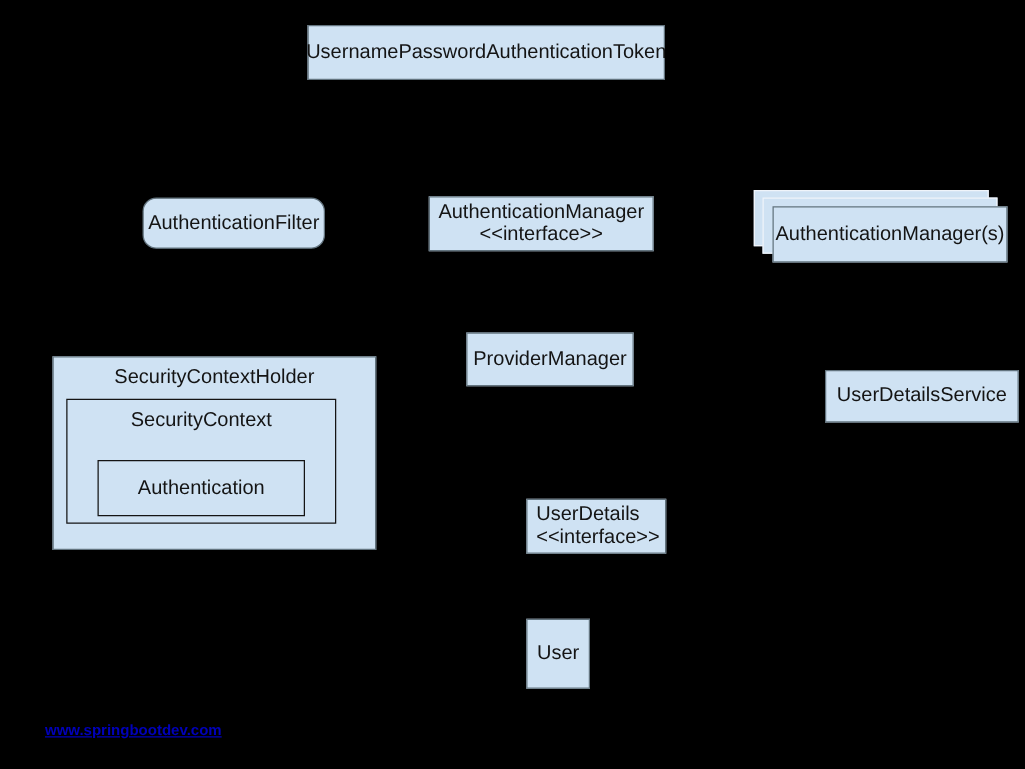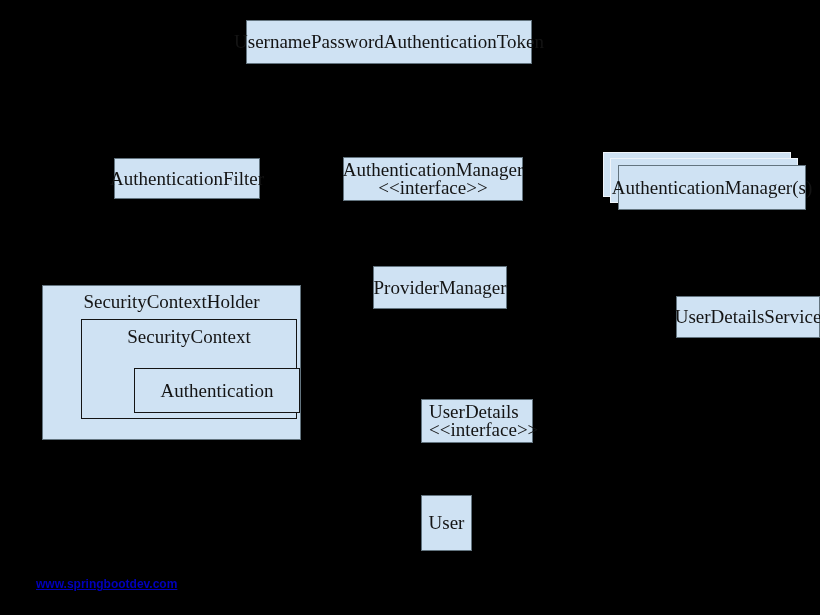--- a/index.html
+++ b/index.html
@@ -14,46 +14,44 @@
     background: var(--background, #000);
     font-family: "Liberation Sans", sans-serif;
     overflow: hidden;
   }
   .node {
     position: absolute;
     box-sizing: border-box;
     background: var(--box-fill, #cfe2f3);
     border: 1px solid var(--box-border, #63747f);
     color: var(--text, #141414);
-    font-size: 19px;
+    font-size: 16px;
     line-height: 18px;
     display: flex;
     flex-direction: column;
     align-items: center;
     justify-content: center;
     text-align: center;
     white-space: nowrap;
-    font-family: Liberation Serif, serif;
   }
   .node .line { display: block; }
   
   .node.top-label {
     justify-content: flex-start;
   }
   
   .stack-layer {
     position: absolute;
     box-sizing: border-box;
     background: var(--box-fill, #cfe2f3);
     border: 1px solid var(--stack-border, #eff4fa);
   }
   
   .inner {
     border-color: var(--inner-border, #141414);
-    margin-left: 28px;
   }
   .left-text {
     align-items: flex-start;
     text-align: left;
     padding-left: 7px;
   }
   .watermark {
     position: absolute;
     left: 36px;
     top: 577px;
@@ -67,40 +65,40 @@
 </style>
 </head>
 <body>
 
 <div class="stage">
 
   <div class="node" style="left:246px; top:20px; width:286px; height:44px;">
     <span class="line">UsernamePasswordAuthenticationToken</span>
   </div>
 
-  <div class="node" style="left:114px; top:158px; width:146px; height:41px;">
+  <div class="node" style="left:114px; top:158px; width:146px; height:41px;border-radius:11px;">
     <span class="line">AuthenticationFilter</span>
   </div>
 
   <div class="node" style="left:343px; top:157px; width:180px; height:44px;">
     <span class="line">AuthenticationManager</span>
     <span class="line">&lt;&lt;interface&gt;&gt;</span>
   </div>
 
   <div class="stack-layer" style="left:603px; top:152px; width:188px; height:45px;"></div>
   <div class="stack-layer" style="left:610px; top:158px; width:188px; height:45px;"></div>
   <div class="node" style="left:618px; top:165px; width:188px; height:45px;">
     <span class="line">AuthenticationManager(s)</span>
   </div>
 
   <div class="node" style="left:373px; top:266px; width:134px; height:43px;justify-content:center;">
     <span class="line">ProviderManager</span>
   </div>
 
-  <div class="node" style="left:676px; top:296px; width:144px; height:42px;">
+  <div class="node" style="left:660px; top:296px; width:155px; height:42px;">
     <span class="line">UserDetailsService</span>
   </div>
 
   <div class="node top-label" style="left:42px; top:285px; width:259px; height:155px; padding-top:7px;">
     <span class="line">SecurityContextHolder</span>
 
     <div class="node top-label inner" style="left:10px; top:33px; width:216px; height:100px; padding-top:8px;">
       <span class="line">SecurityContext</span>
 
       <div class="node inner" style="left:24px; top:48px; width:166px; height:45px;">

